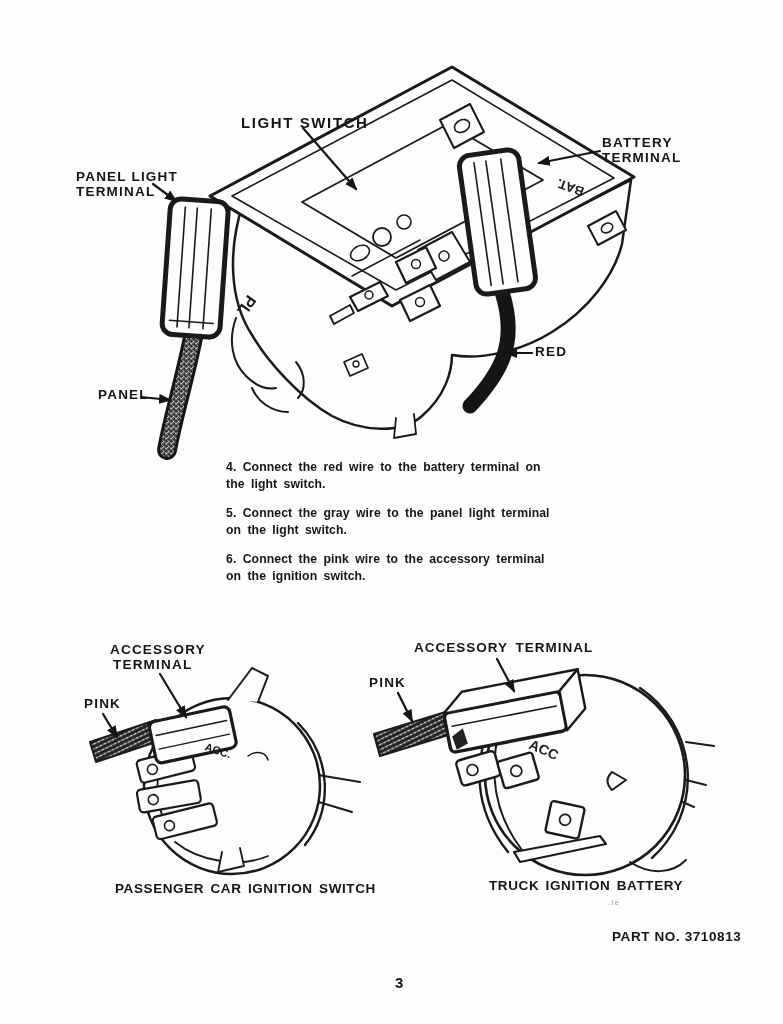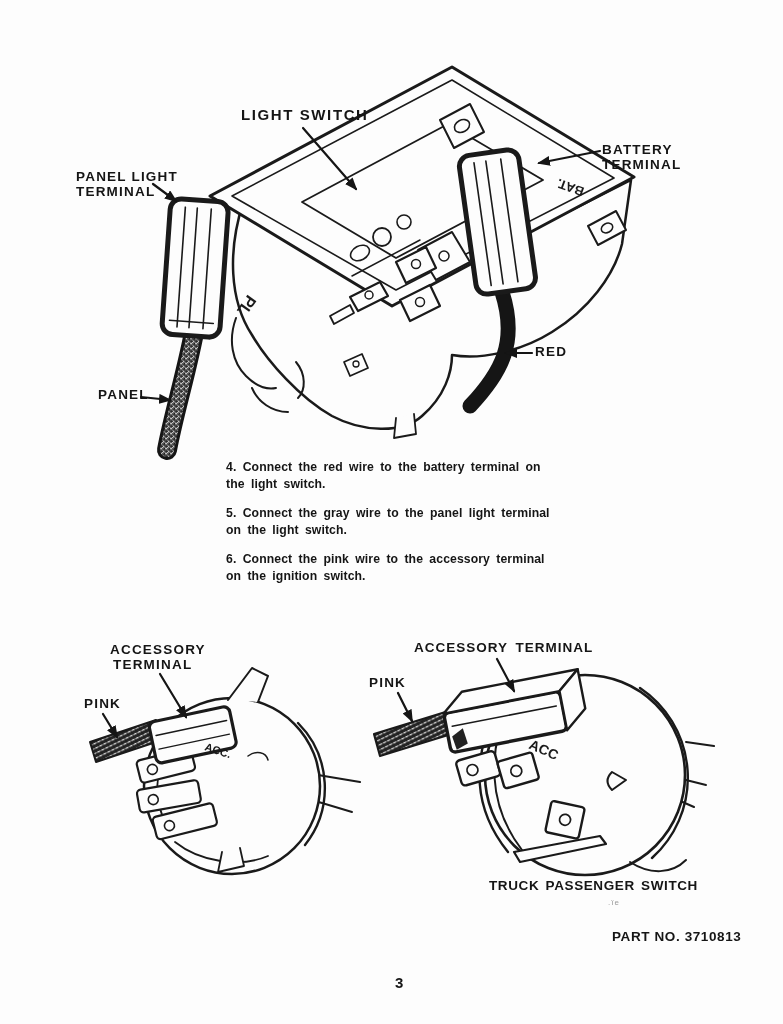--- a/index.html
+++ b/index.html
@@ -6,21 +6,21 @@
   .page{
     position:relative;width:783px;height:1024px;margin:0 auto;
     background:#fdfdfd;overflow:hidden;
     font-family:"Liberation Sans",sans-serif;color:#151515;
   }
   svg.art{position:absolute;left:0;top:0;}
   .lbl{
     position:absolute;font-weight:bold;white-space:nowrap;
     color:#151515;letter-spacing:1.2px;font-size:13.5px;line-height:14.5px;
   }
-  .lbl.big{font-size:15px;letter-spacing:1.6px;}
+  .lbl.big{font-size:15px;letter-spacing:1.6px;margin-top:8px;}
   .instructions{
     position:absolute;left:226px;top:458px;width:400px;
     font-weight:bold;font-size:13px;line-height:17px;
     letter-spacing:0.1px;word-spacing:3px;
     transform:scaleX(0.94);transform-origin:left top;
   }
   .instructions p{margin:0 0 12px 0;}
   .caption{letter-spacing:0.6px;word-spacing:2px;font-size:13.5px;}
   .artifact{
     position:absolute;font-size:8px;color:#9a9a9a;font-weight:normal;
@@ -208,21 +208,21 @@
     </g>
   </svg>
 
   <div class="lbl big" style="left:241px;top:108px">LIGHT SWITCH</div>
 
   <div class="lbl" style="left:76px;top:170px">
     <div>PANEL LIGHT</div>
     <div>TERMINAL</div>
   </div>
 
-  <div class="lbl" style="left:602px;top:143px">
+  <div class="lbl" style="left:602px;top:136px">
     <div>BATTERY</div>
     <div>TERMINAL</div>
   </div>
 
   <div class="lbl" style="left:98px;top:388px">PANEL</div>
 
   <div class="lbl" style="left:535px;top:345px">RED</div>
 
   <div class="instructions">
     <p>
@@ -241,20 +241,21 @@
 
   <div class="lbl" style="left:110px;top:643px">
     <div>ACCESSORY</div>
     <div style="margin-left:3px">TERMINAL</div>
   </div>
   <div class="lbl" style="left:84px;top:697px">PINK</div>
 
   <div class="lbl" style="left:414px;top:641px;letter-spacing:1px;word-spacing:3px">ACCESSORY TERMINAL</div>
   <div class="lbl" style="left:369px;top:676px">PINK</div>
 
-  <div class="lbl caption" style="left:489px;top:879px">TRUCK PASSENGER SWITCH</div>
+  <div class="lbl caption" style="left:115px;top:882px">PASSENGER CAR IGNITION SWITCH</div>
+  <div class="lbl caption" style="left:489px;top:879px">TRUCK IGNITION BATTERY</div>
 
   <div class="artifact" style="left:608px;top:898px">.ïe</div>
 
   <div class="lbl partno" style="left:612px;top:930px">PART NO. 3710813</div>
   <div class="lbl" style="left:395px;top:976px;font-size:15px">3</div>
 
 </div>
 
 </body></html>

